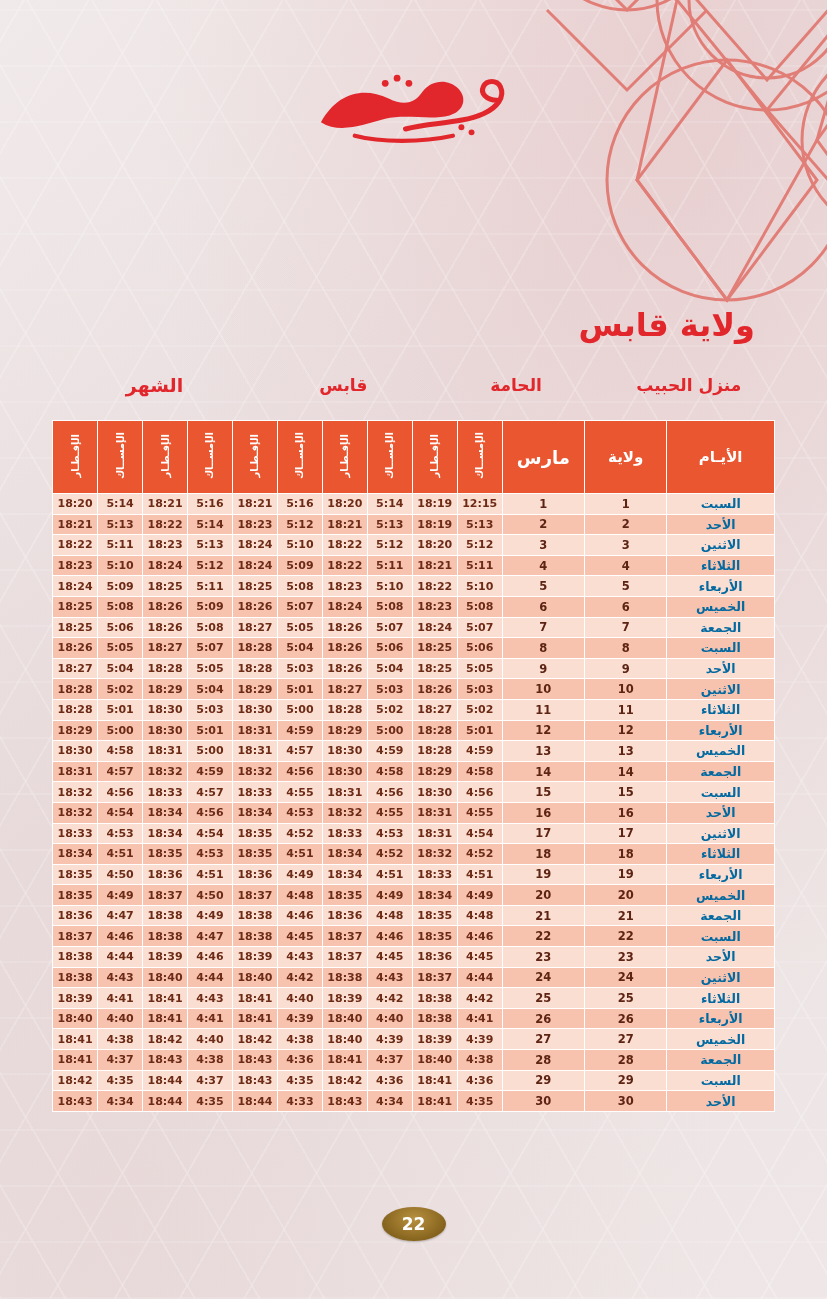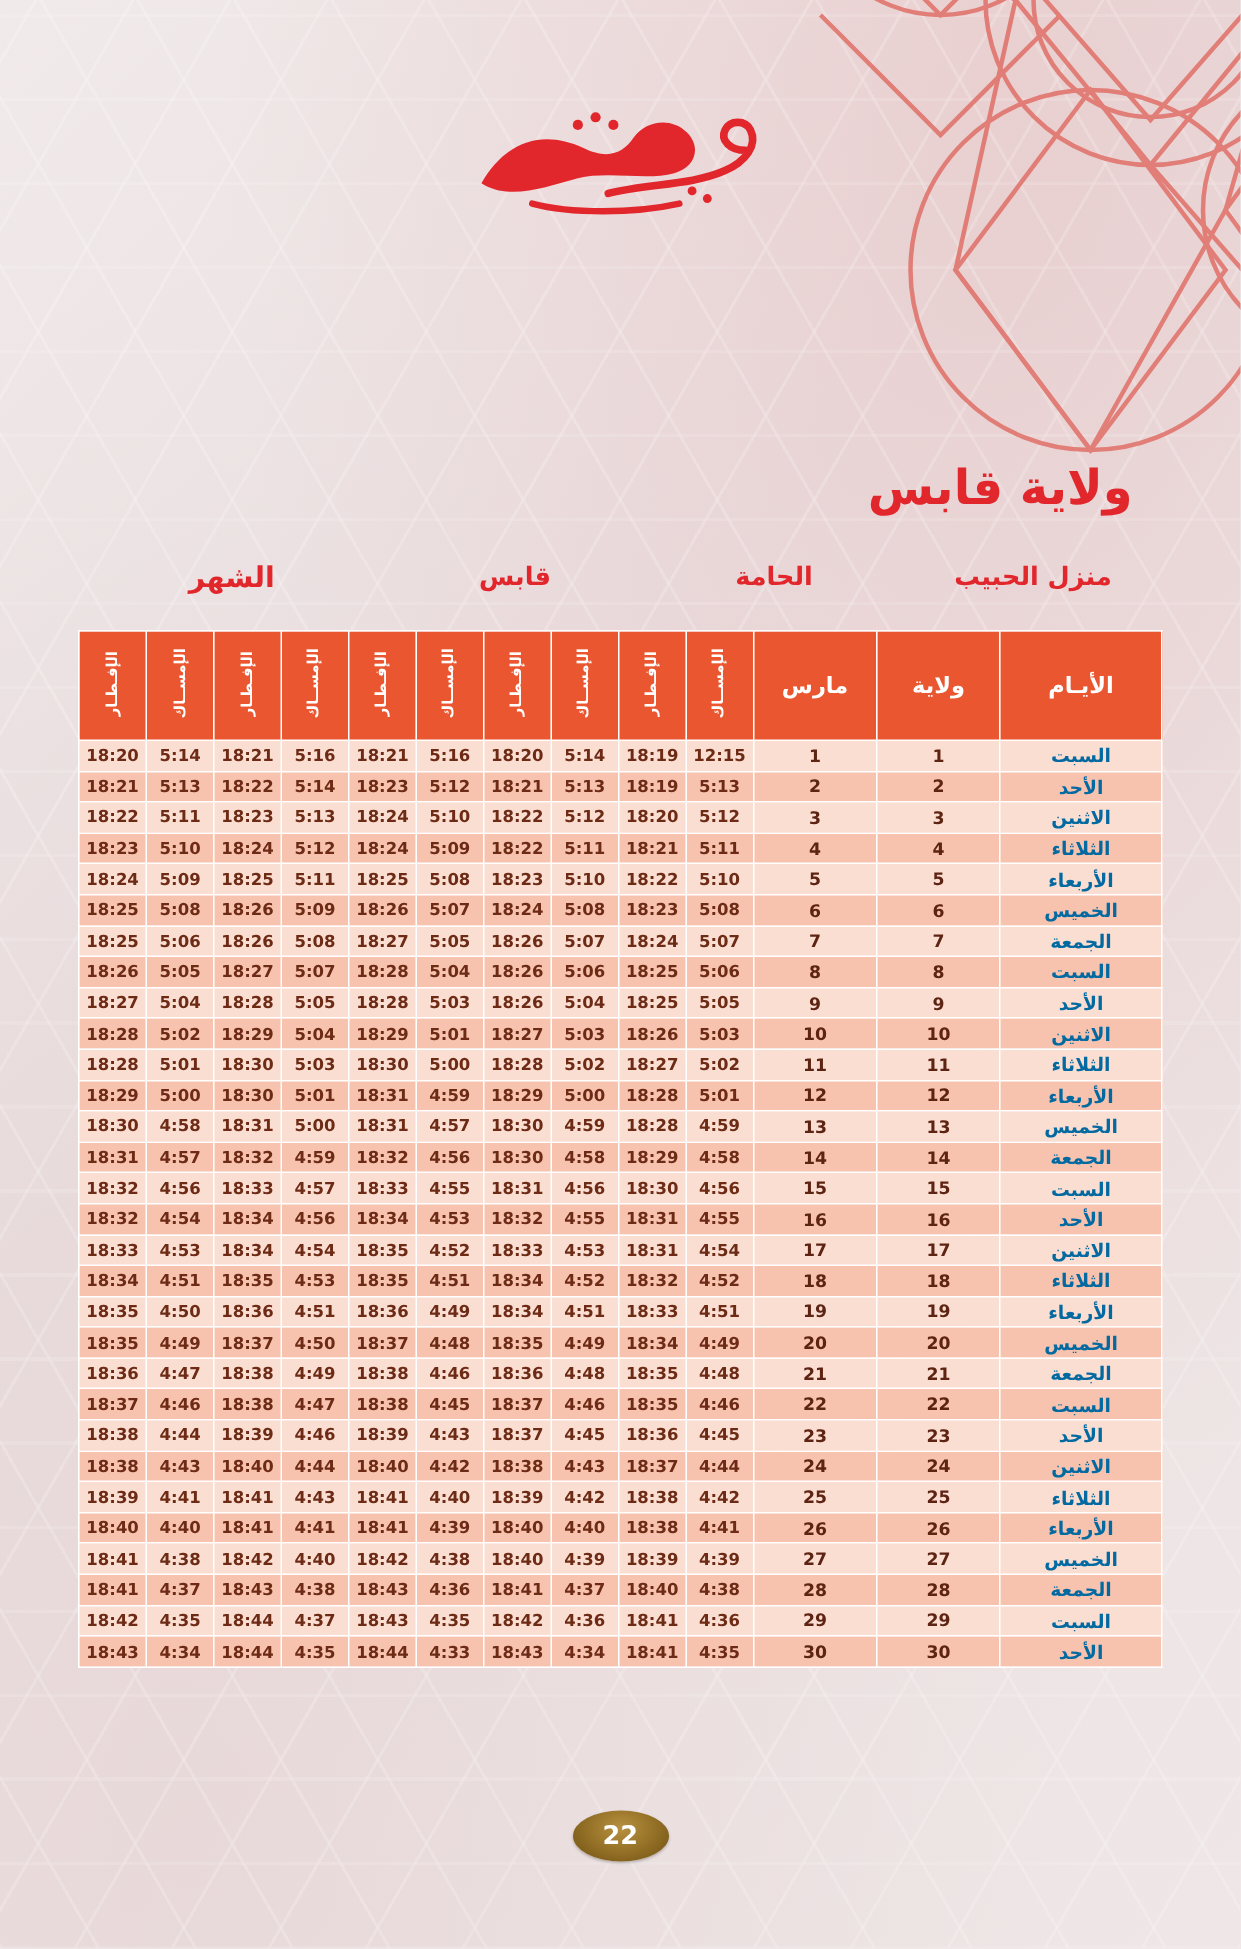--- a/index.html
+++ b/index.html
@@ -79,21 +79,21 @@
   }
   th.vert span{
     display:inline-block;
     writing-mode:vertical-rl;
     transform:rotate(180deg);
     font-size:10px;
     letter-spacing:.5px;
   }
   th.days{width:82px;font-size:15px;margin-top:44px;}
   th.ram{width:62px;font-size:15px;}
-  th.mar{width:62px;font-size:15px;margin-top:40px;}
+  th.mar{width:62px;font-size:18px;margin-top:40px;}
   tbody td{
     height:19.6px;
     font-size:11px;
     text-align:center;
     color:#6d2b16;
     border:1px solid #ffffff;
     font-weight:bold;
     padding:0;
   }
   tbody tr.odd td{background:#fbded2;}

